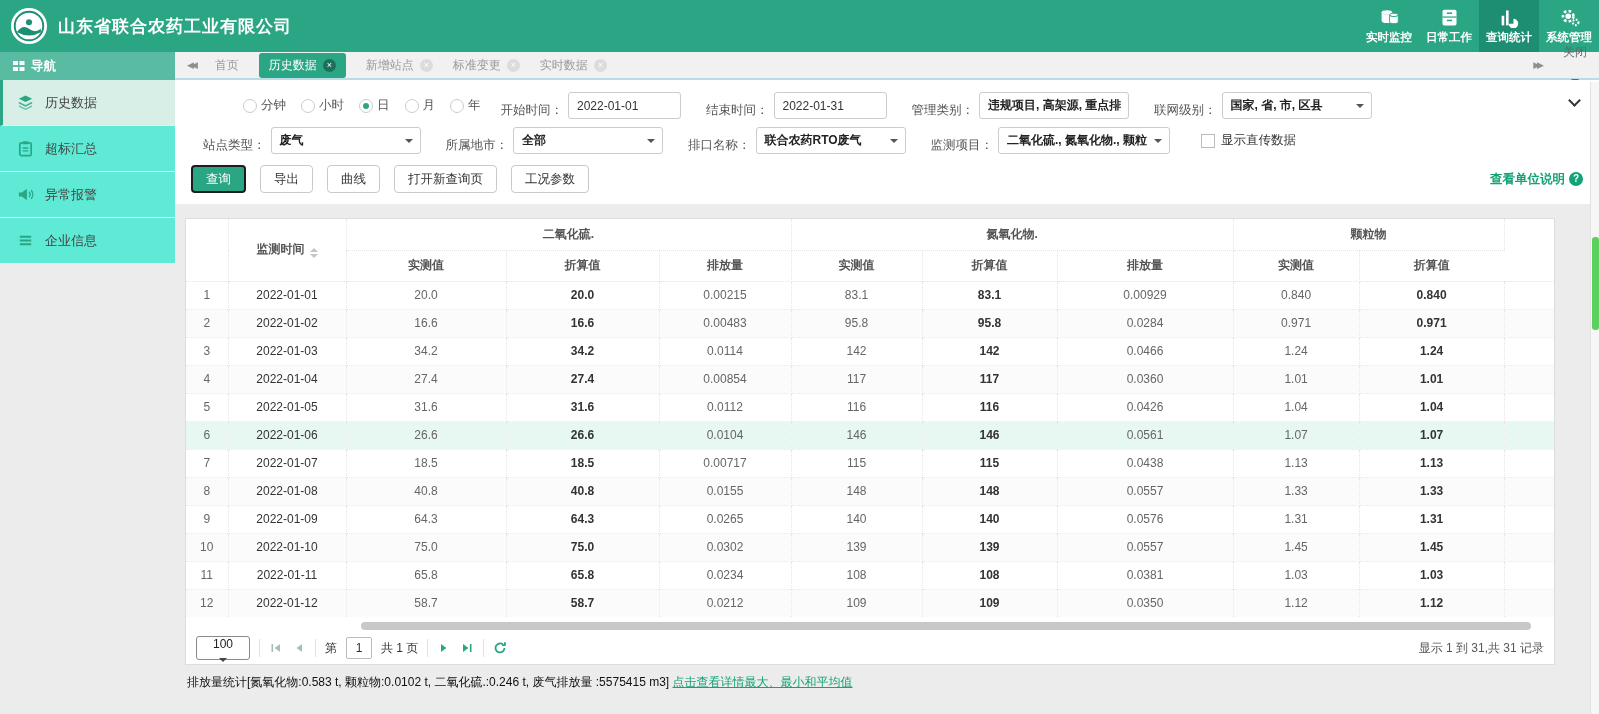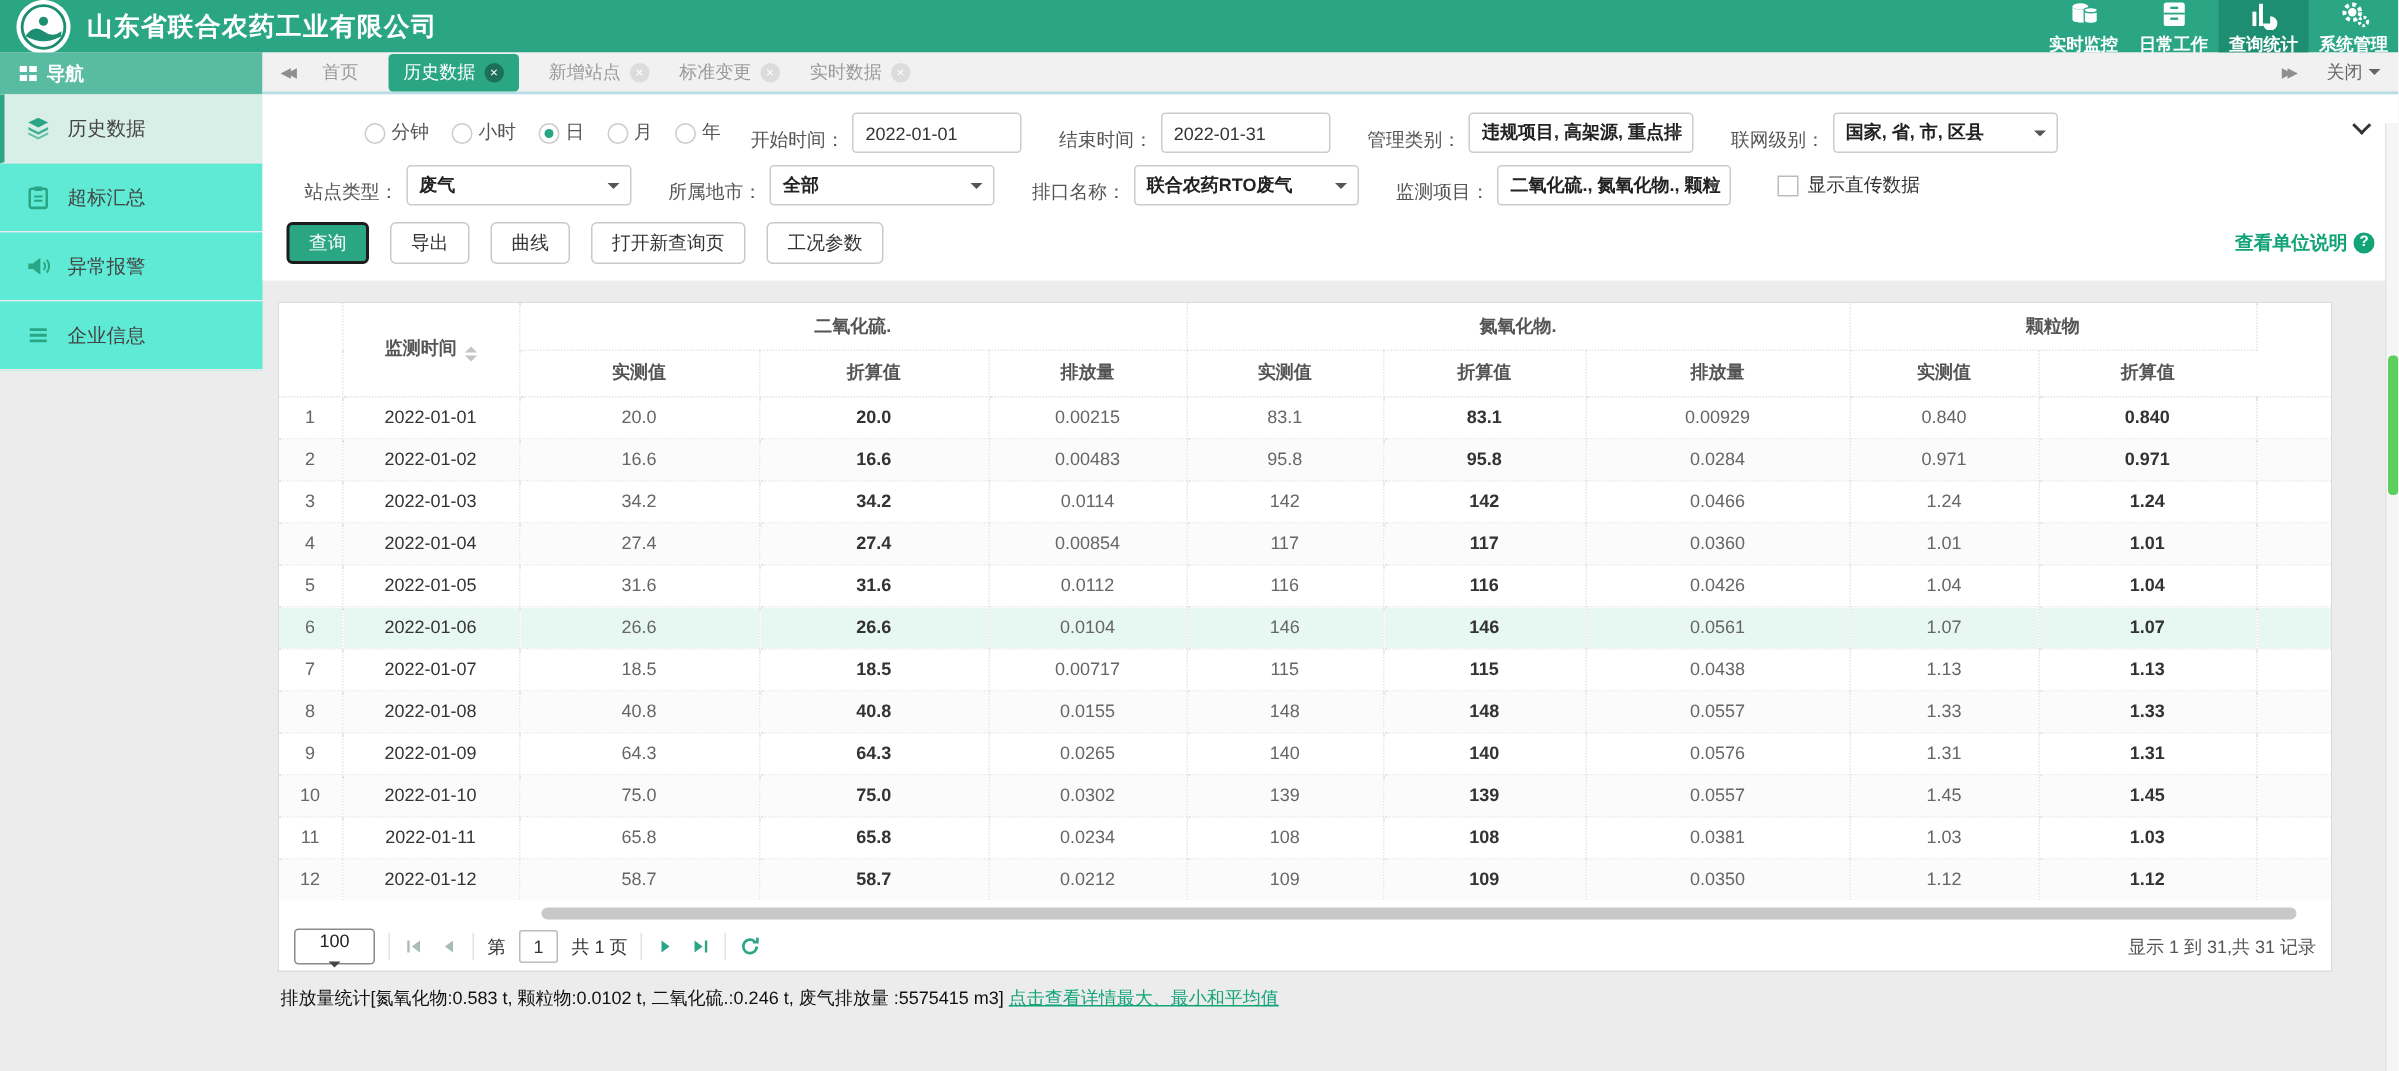--- a/index.html
+++ b/index.html
@@ -1,39 +1,39 @@
 <!DOCTYPE html>
 <html><head>
 <meta charset="utf-8">
 <style>
   * { margin:0; padding:0; box-sizing:border-box; }
   body { font-family:"Liberation Sans","DejaVu Sans",sans-serif; }
   .app { width:1599px; height:714px; position:relative; overflow:hidden; background:#ececec; }
 
   
-  .topbar { height:35px; background:#2aa685; display:flex; align-items:center; padding-left:10px; }
+  .topbar { height:52px; background:#2aa685; display:flex; align-items:center; padding-left:10px; }
   .logo { width:38px; height:38px; flex:0 0 auto; }
   .company { color:#fff; font-size:17px; font-weight:bold; margin-left:10px; letter-spacing:1px; }
   .top-menus { margin-left:auto; display:flex; height:52px; }
   .menu { width:60px; display:flex; flex-direction:column; align-items:center; justify-content:center; gap:2px; color:#fff; cursor:pointer; }
   .menu.active { background:#1e8e72; }
   .menu .mlbl { font-size:11.5px; font-weight:bold; white-space:nowrap; }
   .menu svg { width:21px; height:21px; }
 
   
   .tabstrip { height:28px; display:flex; }
   .nav-head { width:175px; background:#58bba2; color:#fff; display:flex; align-items:center; padding-left:13px; gap:6px; font-size:12.5px; font-weight:bold; }
   .tabs { flex:1; background:#f1f1f1; border-bottom:2px solid #b7dde7; display:flex; align-items:center; padding:0 12px; gap:20px; }
   .chev { color:#8f8f8f; font-size:9px; letter-spacing:-3px; cursor:pointer; }
   .tab { font-size:12px; color:#9a9a9a; display:flex; align-items:center; gap:6px; cursor:pointer; white-space:nowrap; }
   .tab.active { background:#2aa685; color:#fff; border-radius:3px; padding:4px 10px; }
   .close-dot { width:13px; height:13px; border-radius:50%; background:#dcdcdc; color:#fff; font-size:9px; line-height:12px; text-align:center; display:inline-block; }
   .tab.active .close-dot { background:rgba(0,0,0,.32); }
   .tabs-right { margin-left:auto; display:flex; align-items:center; gap:22px; }
-  .close-menu { font-size:12px; color:#666; display:flex; align-items:center; gap:4px; cursor:pointer; }
+  .close-menu { font-size:12px; color:#666; display:flex; align-items:center; gap:14px; cursor:pointer;flex-direction:column; }
   .caret-dn { width:0; height:0; border:4px solid transparent; border-top-color:#666; margin-top:4px; }
 
   
   .bodyrow { display:flex; height:632px; }
   .sidebar { width:175px; background:#ececec; flex:0 0 auto; }
   .side-item { height:46px; background:#5eead4; border-bottom:1px solid #ececec; display:flex; align-items:center; padding-left:17px; gap:11px; font-size:13px; color:#444; cursor:pointer; }
   .side-item.active { background:#d7efe7; border-left:3px solid #2aa685; padding-left:14px; }
   .side-item svg { width:17px; height:17px; flex:0 0 auto; }
 
   .content { flex:1; position:relative; }
@@ -295,21 +295,21 @@
           </div>
           <div class="field">
             <span class="lab">排口名称：</span>
             <div class="select">
               <span>联合农药RTO废气</span>
               <i class="scaret"></i>
             </div>
           </div>
           <div class="field">
             <span class="lab">监测项目：</span>
-            <div class="select" style="width:156px">
+            <div class="select" style="width:172px">
               <span>二氧化硫., 氮氧化物., 颗粒</span>
               <i class="scaret"></i>
             </div>
           </div>
           <div class="checkwrap">
             <i class="checkbox"></i>
             <span>显示直传数据</span>
           </div>
         </div>
 

